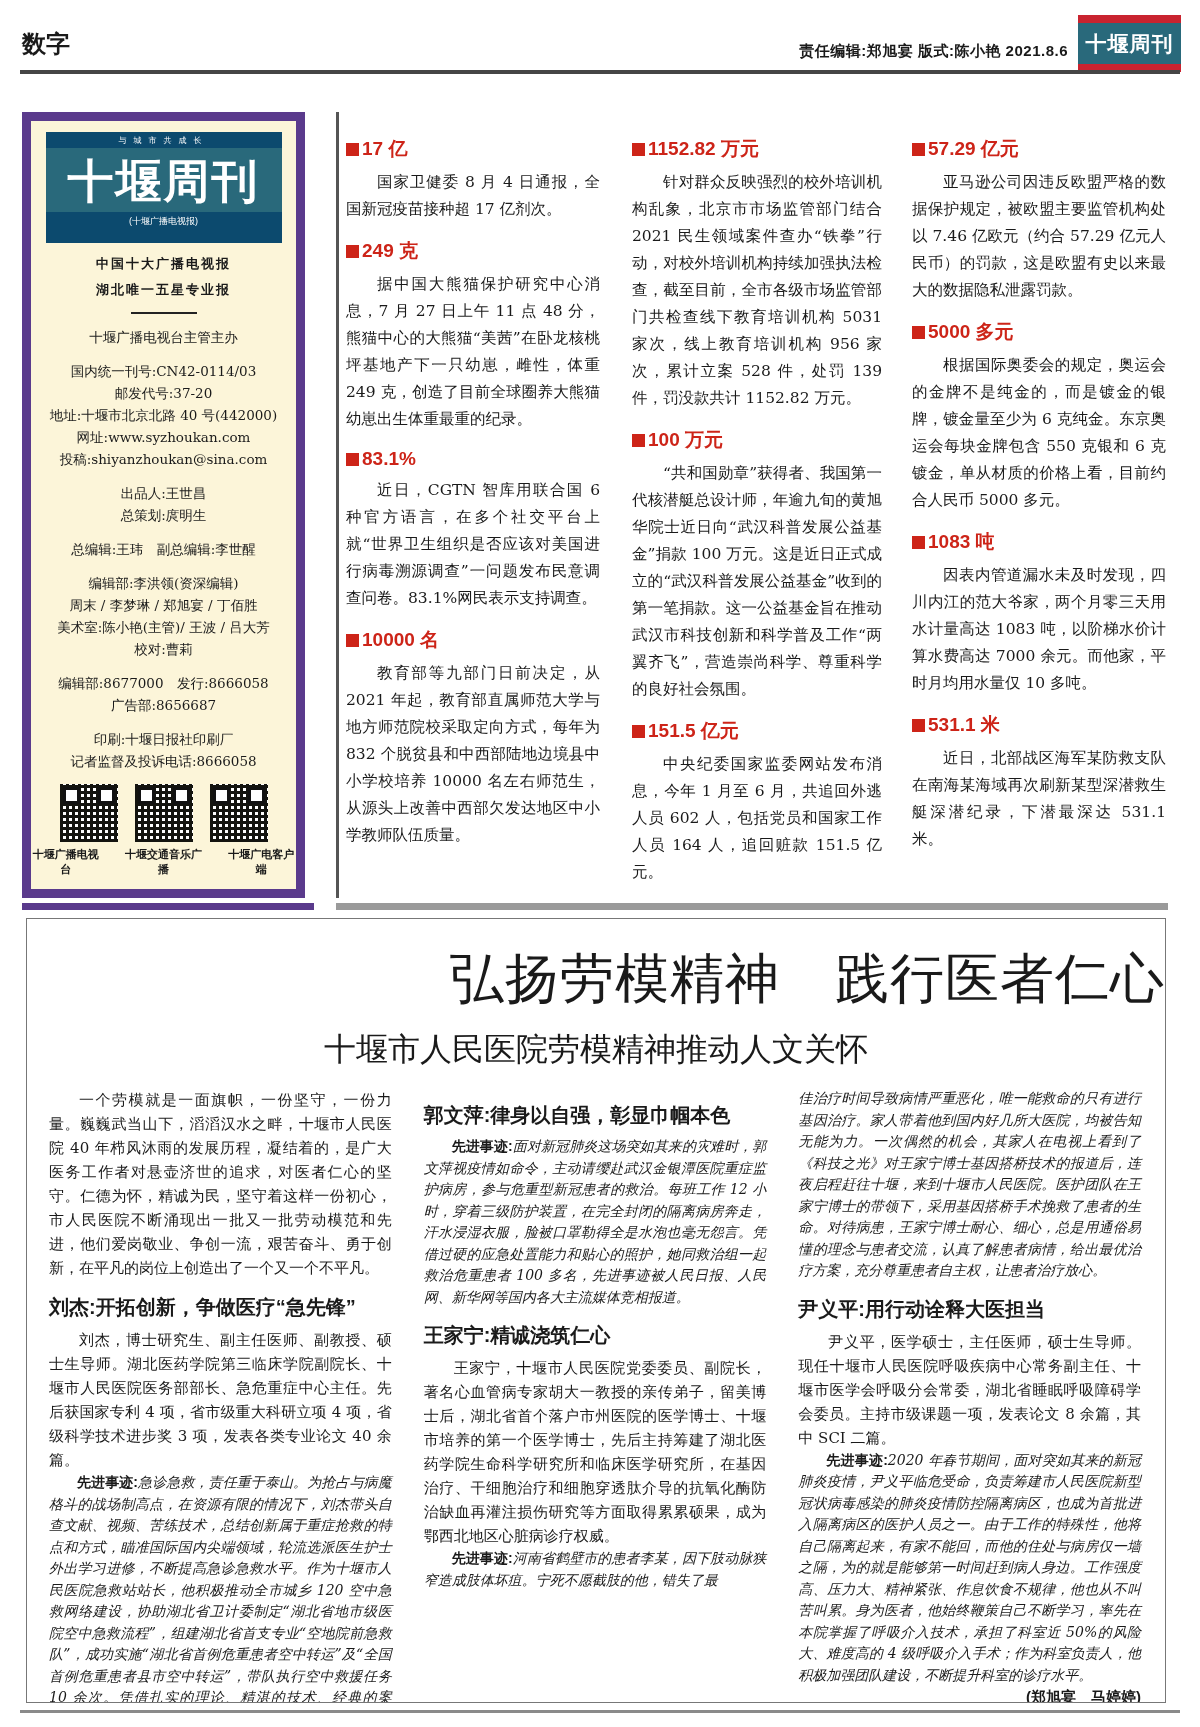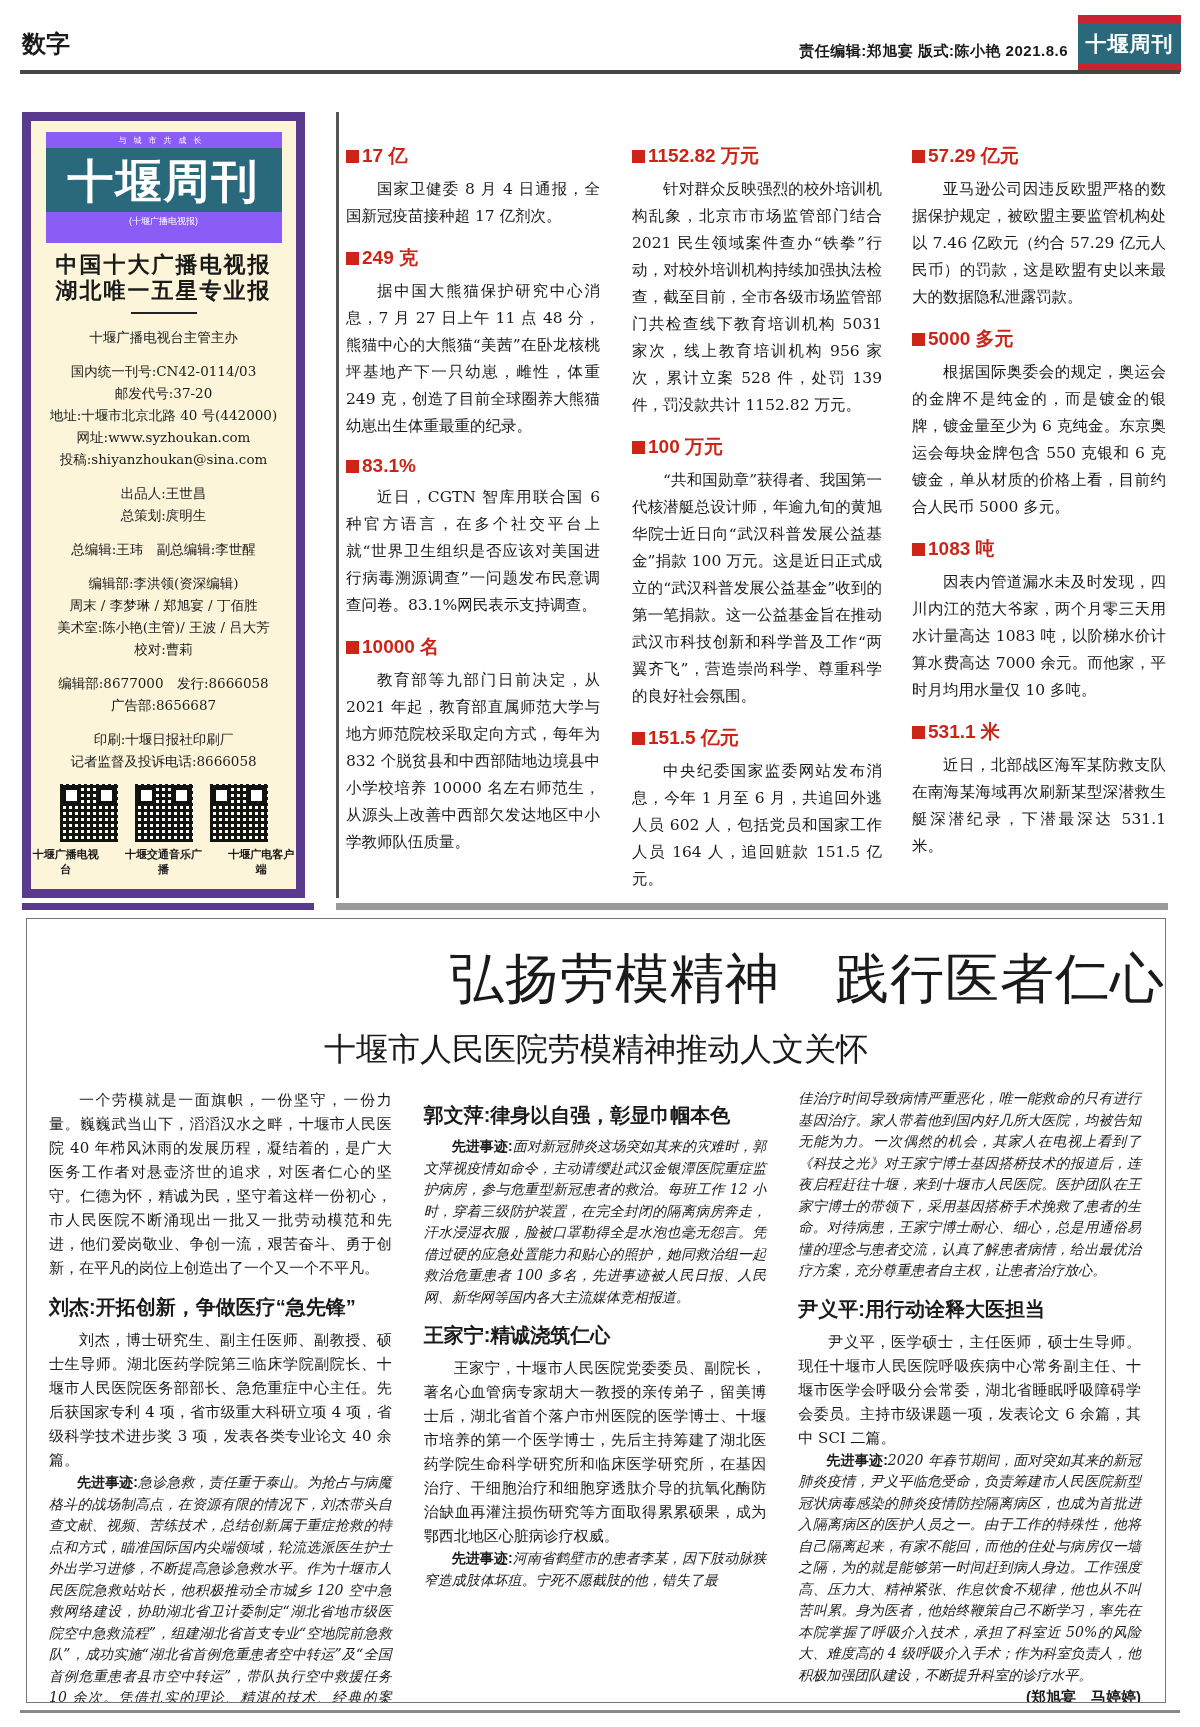--- a/index.html
+++ b/index.html
@@ -13,26 +13,26 @@
   .hdr-editor{position:absolute;right:132px;top:42px;font:bold 15px "Liberation Sans",sans-serif;letter-spacing:.5px;}
   .hdr-logo{position:absolute;left:1078px;top:15px;width:103px;height:57px;box-sizing:border-box;
     background:#29697b;border-top:8px solid #c9232f;border-bottom:8px solid #c9232f;
     display:flex;align-items:center;justify-content:center;}
   .hdr-logo span{color:#fff;font-weight:bold;font-size:21px;letter-spacing:1px;font-family:"DejaVu Serif",serif;}
   .hdr-rule{position:absolute;left:20px;right:20px;top:70px;height:4px;background:#454545;}
 
   
   .sidebar{position:absolute;left:22px;top:112px;width:283px;height:786px;box-sizing:border-box;
     background:#fcf5d9;border:9px solid #5a3a8c;text-align:center;overflow:hidden;}
-  .masthead{margin:11px auto 8px;width:236px;background:#8b5cf6;}
+  .masthead{margin:11px auto 8px;width:236px;background:#0c4a6e;}
   .m-slogan{color:#fff;font-size:8px;letter-spacing:7px;padding:3px 0 2px;font-family:"Liberation Sans",sans-serif;}
   .m-title{background:#29697b;color:#fff;font-size:46px;font-weight:bold;padding:10px 0 8px;line-height:1;
     font-family:"DejaVu Serif",serif;letter-spacing:2px;}
   .m-tag{color:#fff;font-size:9px;padding:3px 0 15px;font-family:"Liberation Sans",sans-serif;}
-  .honor{font-weight:bold;font-size:22px;line-height:26px;letter-spacing:2px;}
+  .honor{font-weight:bold;font-size:13px;line-height:26px;letter-spacing:2px;}
   .h-rule{width:66px;height:2px;background:#222;margin:9px auto 4px;}
   .info-group{margin:12px 4px 0;}
   .info-line{font-size:13.5px;line-height:22px;}
   .qr-row{display:flex;justify-content:center;gap:17px;margin-top:12px;}
   .qr-tile{width:58px;height:58px;background:#fff;position:relative;
     background-image:
       repeating-linear-gradient(0deg,#14140f 0 3px,rgba(255,255,255,0) 3px 6px),
       repeating-linear-gradient(90deg,#14140f 0 3px,#ffffff 3px 6px);}
   .qr-tile::before{content:"";position:absolute;left:3px;top:3px;width:11px;height:11px;
     border:3px solid #111;background:#fff;}
@@ -41,21 +41,21 @@
   .qr-labels{display:flex;justify-content:center;gap:23px;margin-top:5px;}
   .qr-labels span{font:bold 11px "Liberation Sans",sans-serif;}
 
   
   .v-divider{position:absolute;left:336px;top:112px;width:3px;height:786px;background:#555;}
   .digest-col{position:absolute;top:134px;}
   .digest-col.c0{left:346px;width:254px;}
   .digest-col.c1{left:632px;width:250px;}
   .digest-col.c2{left:912px;width:254px;}
   .d-num{color:#cd2418;font:bold 19px "Liberation Sans",sans-serif;margin:15px 0 7px;display:flex;align-items:center;}
-  .digest-item:first-child .d-num{margin-top:9px;}
+  .digest-item:first-child .d-num{margin-top:2px;}
   .d-sq{width:13px;height:13px;background:#cd2418;margin-right:3px;flex:0 0 auto;}
   .d-text{font-size:15.5px;line-height:27px;text-align:justify;text-indent:2em;margin:0;}
 
   
   .sep-purple{position:absolute;left:22px;top:903px;width:292px;height:7px;background:#5a3a8c;}
   .sep-gray{position:absolute;left:336px;top:903px;width:832px;height:7px;background:#9a9a9a;}
 
   
   .article{position:absolute;left:26px;top:918px;width:1140px;height:785px;box-sizing:border-box;
     border:1px solid #777;overflow:hidden;}
@@ -205,18 +205,18 @@
     <div class="a-col">
         <h3 class="a-heading">郭文萍:律身以自强，彰显巾帼本色</h3>
         <p class="a-deeds"><b class="lead">先进事迹:</b>面对新冠肺炎这场突如其来的灾难时，郭文萍视疫情如命令，主动请缨赴武汉金银潭医院重症监护病房，参与危重型新冠患者的救治。每班工作 12 小时，穿着三级防护装置，在完全封闭的隔离病房奔走，汗水浸湿衣服，脸被口罩勒得全是水泡也毫无怨言。凭借过硬的应急处置能力和贴心的照护，她同救治组一起救治危重患者 100 多名，先进事迹被人民日报、人民网、新华网等国内各大主流媒体竞相报道。</p>
         <h3 class="a-heading">王家宁:精诚浇筑仁心</h3>
         <p class="a-body">王家宁，十堰市人民医院党委委员、副院长，著名心血管病专家胡大一教授的亲传弟子，留美博士后，湖北省首个落户市州医院的医学博士、十堰市培养的第一个医学博士，先后主持筹建了湖北医药学院生命科学研究所和临床医学研究所，在基因治疗、干细胞治疗和细胞穿透肽介导的抗氧化酶防治缺血再灌注损伤研究等方面取得累累硕果，成为鄂西北地区心脏病诊疗权威。</p>
         <p class="a-deeds"><b class="lead">先进事迹:</b>河南省鹤壁市的患者李某，因下肢动脉狭窄造成肢体坏疽。宁死不愿截肢的他，错失了最</p>
       </div>
     <div class="a-col">
         <p class="a-deeds_cont">佳治疗时间导致病情严重恶化，唯一能救命的只有进行基因治疗。家人带着他到国内好几所大医院，均被告知无能为力。一次偶然的机会，其家人在电视上看到了《科技之光》对王家宁博士基因搭桥技术的报道后，连夜启程赶往十堰，来到十堰市人民医院。医护团队在王家宁博士的带领下，采用基因搭桥手术挽救了患者的生命。对待病患，王家宁博士耐心、细心，总是用通俗易懂的理念与患者交流，认真了解患者病情，给出最优治疗方案，充分尊重患者自主权，让患者治疗放心。</p>
         <h3 class="a-heading">尹义平:用行动诠释大医担当</h3>
-        <p class="a-body">尹义平，医学硕士，主任医师，硕士生导师。现任十堰市人民医院呼吸疾病中心常务副主任、十堰市医学会呼吸分会常委，湖北省睡眠呼吸障碍学会委员。主持市级课题一项，发表论文 6 余篇，其中 SCI 二篇。</p>
+        <p class="a-body">尹义平，医学硕士，主任医师，硕士生导师。现任十堰市人民医院呼吸疾病中心常务副主任、十堰市医学会呼吸分会常委，湖北省睡眠呼吸障碍学会委员。主持市级课题一项，发表论文 8 余篇，其中 SCI 二篇。</p>
         <p class="a-deeds"><b class="lead">先进事迹:</b>2020 年春节期间，面对突如其来的新冠肺炎疫情，尹义平临危受命，负责筹建市人民医院新型冠状病毒感染的肺炎疫情防控隔离病区，也成为首批进入隔离病区的医护人员之一。由于工作的特殊性，他将自己隔离起来，有家不能回，而他的住处与病房仅一墙之隔，为的就是能够第一时间赶到病人身边。工作强度高、压力大、精神紧张、作息饮食不规律，他也从不叫苦叫累。身为医者，他始终鞭策自己不断学习，率先在本院掌握了呼吸介入技术，承担了科室近 50%的风险大、难度高的 4 级呼吸介入手术；作为科室负责人，他积极加强团队建设，不断提升科室的诊疗水平。<span class="sig">(郑旭宴　马婷婷)</span></p>
       </div>
   </div>
 </div>
 <div class="bottom-rule"></div>
 
 </body></html>

